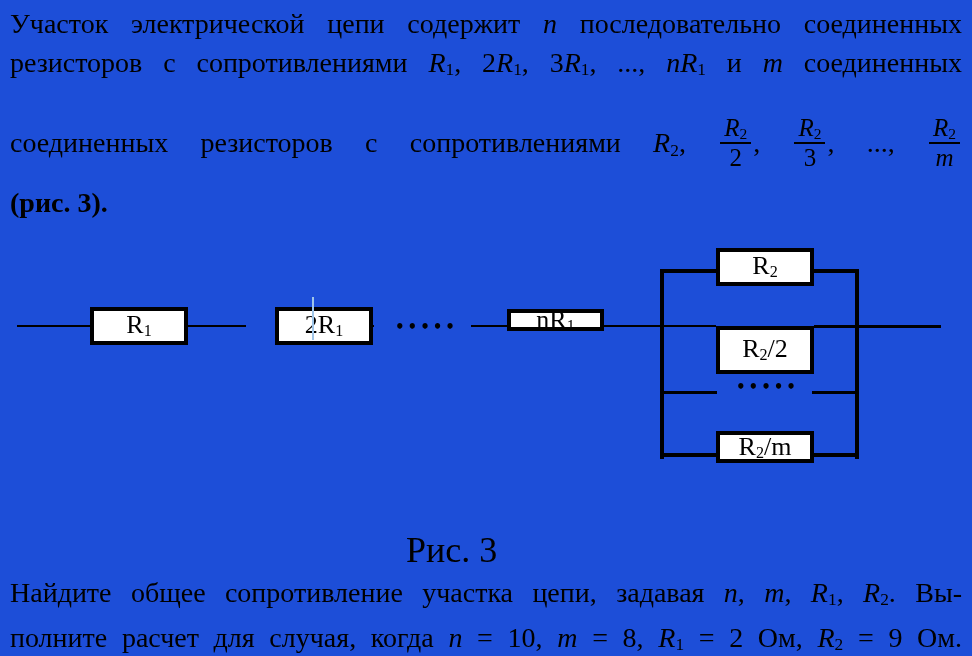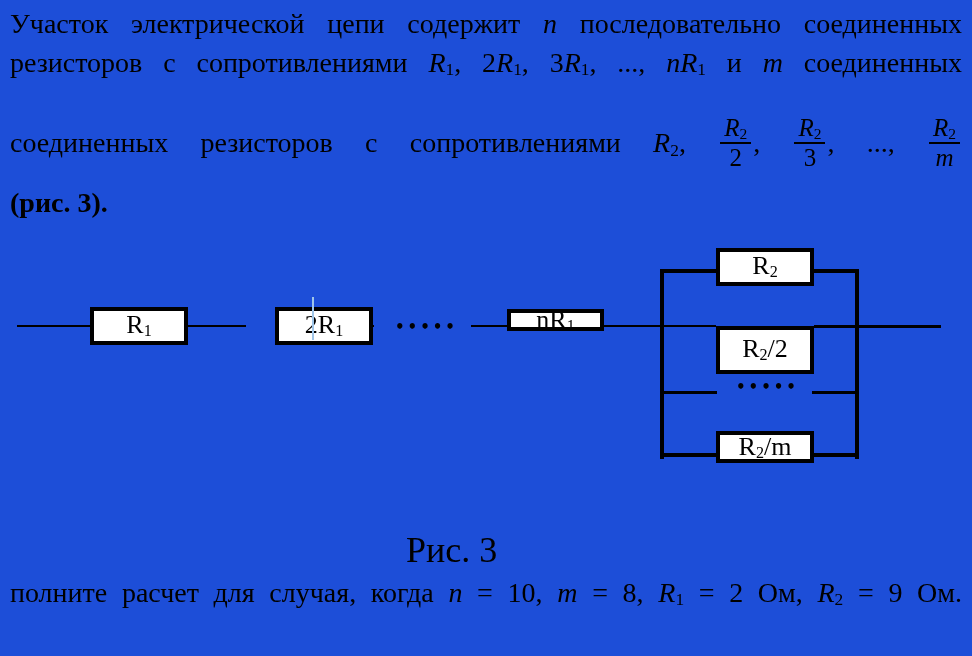--- a/index.html
+++ b/index.html
@@ -101,16 +101,17 @@
     <div class="wire" style="left:660px;top:453px;width:58px;height:4px;"></div>
     <div class="wire" style="left:810px;top:453px;width:49px;height:4px;"></div>
     <div class="rbox" style="left:716px;top:431px;width:98px;height:32px;">
       <span><span>R</span><span class="sub">2</span><span>/m</span></span>
     </div>
 
     <div class="caption">Рис. 3</div>
   </div>
 
   <div class="para" style="top:574px;">
+    <div class="tline bline"><span>Найдите общее сопротивление участка цепи, задавая </span><span class="it">n</span><span>, </span><span class="it">m</span><span>, </span><span class="it">R</span><span class="sub">1</span><span>, </span><span class="it">R</span><span class="sub">2</span><span>. Вы-</span></div>
     <div class="tline bline"><span>полните расчет для случая, когда </span><span class="it">n</span><span> = 10,  </span><span class="it">m</span><span> = 8, </span><span class="it">R</span><span class="sub">1</span><span> = 2 Ом,  </span><span class="it">R</span><span class="sub">2</span><span> = 9 Ом.</span></div>
   </div>
 
 </div>
 
 </body></html>

